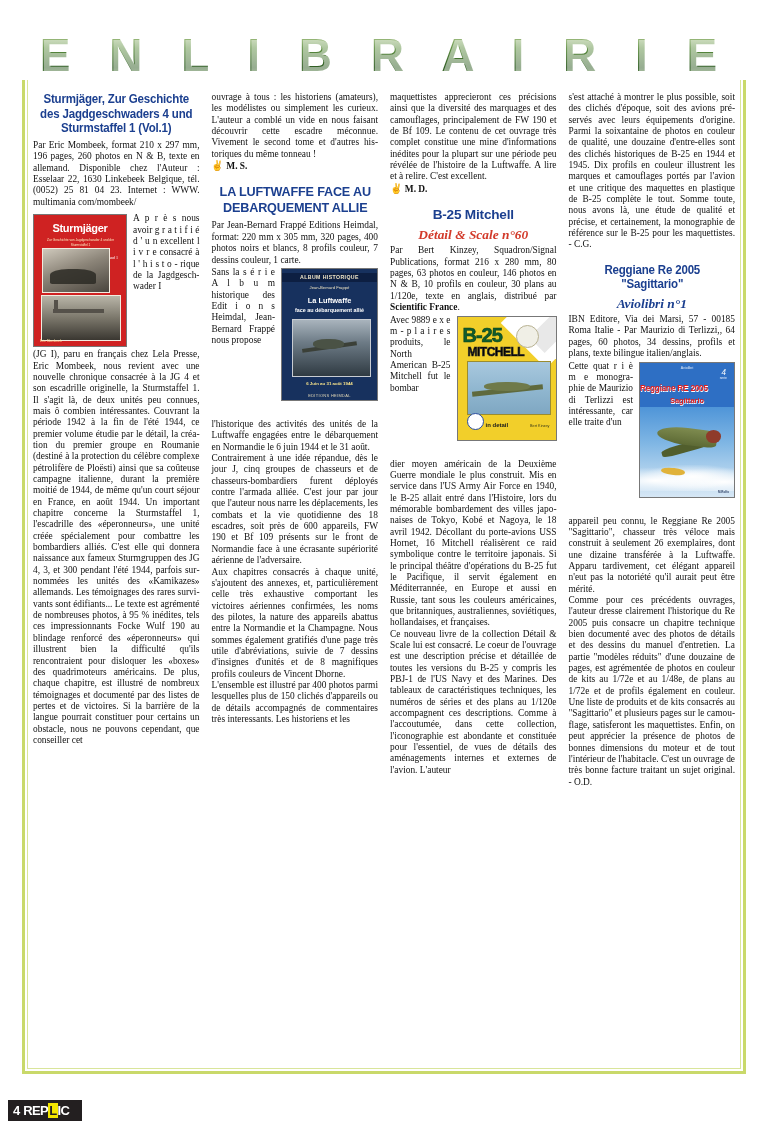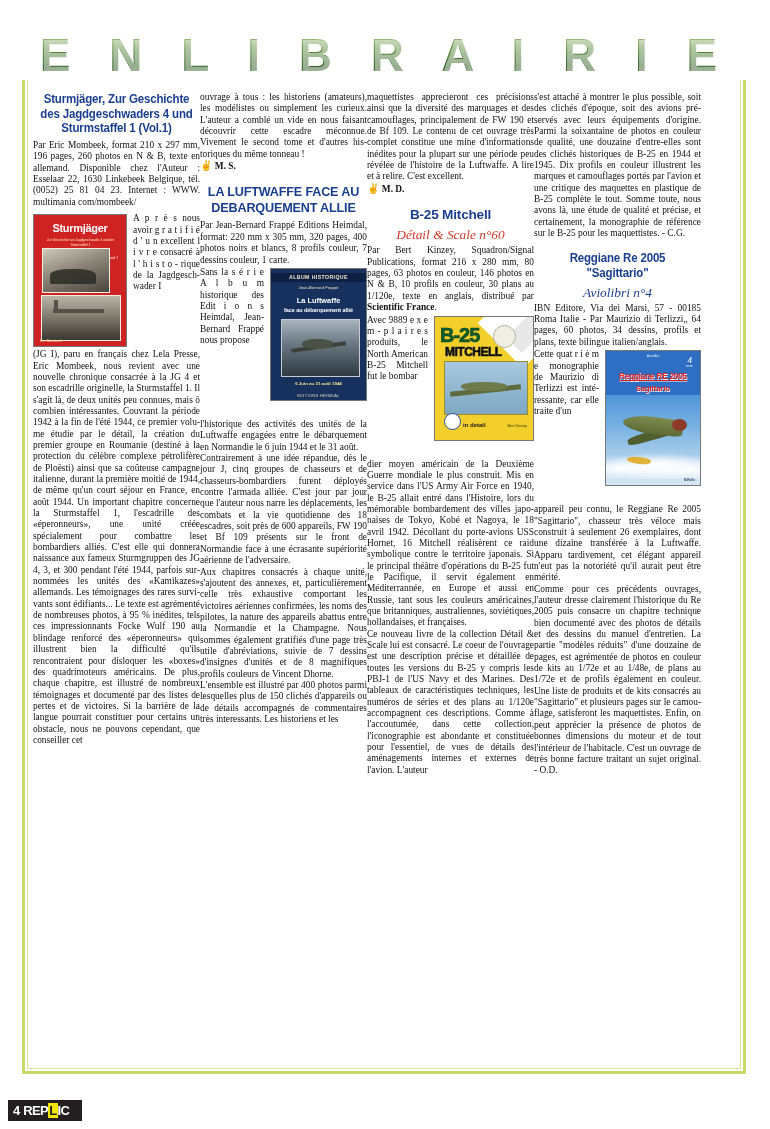--- a/index.html
+++ b/index.html
@@ -68,21 +68,21 @@
     white-space: nowrap;
   }
 
   
   #columns {
     position: absolute;
     left: 33px; top: 92px;
     width: 702px;
     height: 972px;
     display: flex;
-    gap: 0;
+    gap: 12px;
   }
   .col {
     width: 167px;
     position: relative;
   }
   .col p, .col .para {
     margin: 0;
     font-size: 9.4px;
     line-height: 11.35px;
     text-align: justify;
@@ -105,21 +105,21 @@
   .art-title.big {
     font-size: 13.6px;
     line-height: 16px;
   }
   .art-title.cond {
     transform: scaleX(0.93);
     transform-origin: center;
   }
   .art-subtitle {
     font-family: "Liberation Serif", serif;
-    font-weight: normal;
+    font-weight: bold;
     font-style: italic;
     font-size: 13.4px;
     line-height: 15px;
     color: #d23a2a;
     text-align: center;
     margin: 0 0 3px 0;
   }
   .credits {
     font-size: 9.4px;
     line-height: 11.4px;
@@ -338,26 +338,24 @@
     font-family: "Liberation Serif", serif; font-style: italic;
     font-size: 9px; color: #ffffff;
   }
   .cover-reg .n4 {
     position: absolute; right: 7px; top: 13px;
     font-size: 3.4px; color: #e6eefa;
     font-family: "Liberation Sans", sans-serif;
   }
   .cover-reg .t1 {
     position: absolute; left: 0; top: 21px; width: 100%;
-    text-align: center;
     font-family: "Liberation Sans", sans-serif; font-weight: bold;
     font-size: 8.2px; color: #e22020;
     text-shadow: 0.5px 0.5px 0 #ffffff;
     letter-spacing: -0.2px;
-    text-decoration: underline;
   }
   .cover-reg .t2 {
     position: absolute; left: 0; top: 33px; width: 100%;
     text-align: center;
     font-family: "Liberation Sans", sans-serif; font-weight: bold;
     font-size: 7.4px; color: #e22020;
     text-shadow: 0.5px 0.5px 0 #ffffff;
   }
   .cover-reg .art {
     position: absolute; left: 0; bottom: 0; width: 100%; height: 90px;
@@ -537,21 +535,21 @@
 
     </div>
 
     <div class="col">
 
       <div class="para">s'est attaché à montrer le plus possible, soit des clichés d'époque, soit des avions pré­servés avec leurs équipements d'origine. Parmi la soixantaine de photos en couleur de qua­lité, une douzaine d'entre-elles sont des clichés historiques de B-25 en 1944 et 1945. Dix pro­fils en couleur illustrent les marques et camouflages por­tés par l'avion et une critique des maquettes en plastique de B-25 complète le tout. Somme toute, nous avons là, une étu­de de qualité et précise, et cer­tainement, la monographie de référence sur le B-25 pour les maquettistes. - C.G.</div>
 
       <div class="spacer-12"></div>
 
       <div class="art-title cond">Reggiane Re 2005 "Sagittario"</div>
-      <div class="art-subtitle" style="color:#1b3f8f">Aviolibri n°4</div>
+      <div class="art-subtitle" style="color:#1b3f8f">Aviolibri n°1</div>
       <div class="credits">IBN Editore, Via dei Marsi, 57 - 00185 Roma Italie - Par Maurizio di Terliz­zi,, 64 pages, 60 photos, 34 dessins, profils et plans, texte bilingue ita­lien/anglais.</div>
 
       <div class="cover cover-reg cover-right">
         <div class="hdr">Aviolibri</div>
         <div class="num">4</div>
         <div class="n4">serie</div>
         <div class="t1">Reggiane RE 2005</div>
         <div class="t2">Sagittario</div>
         <div class="art">
           <div class="cloud"></div>

